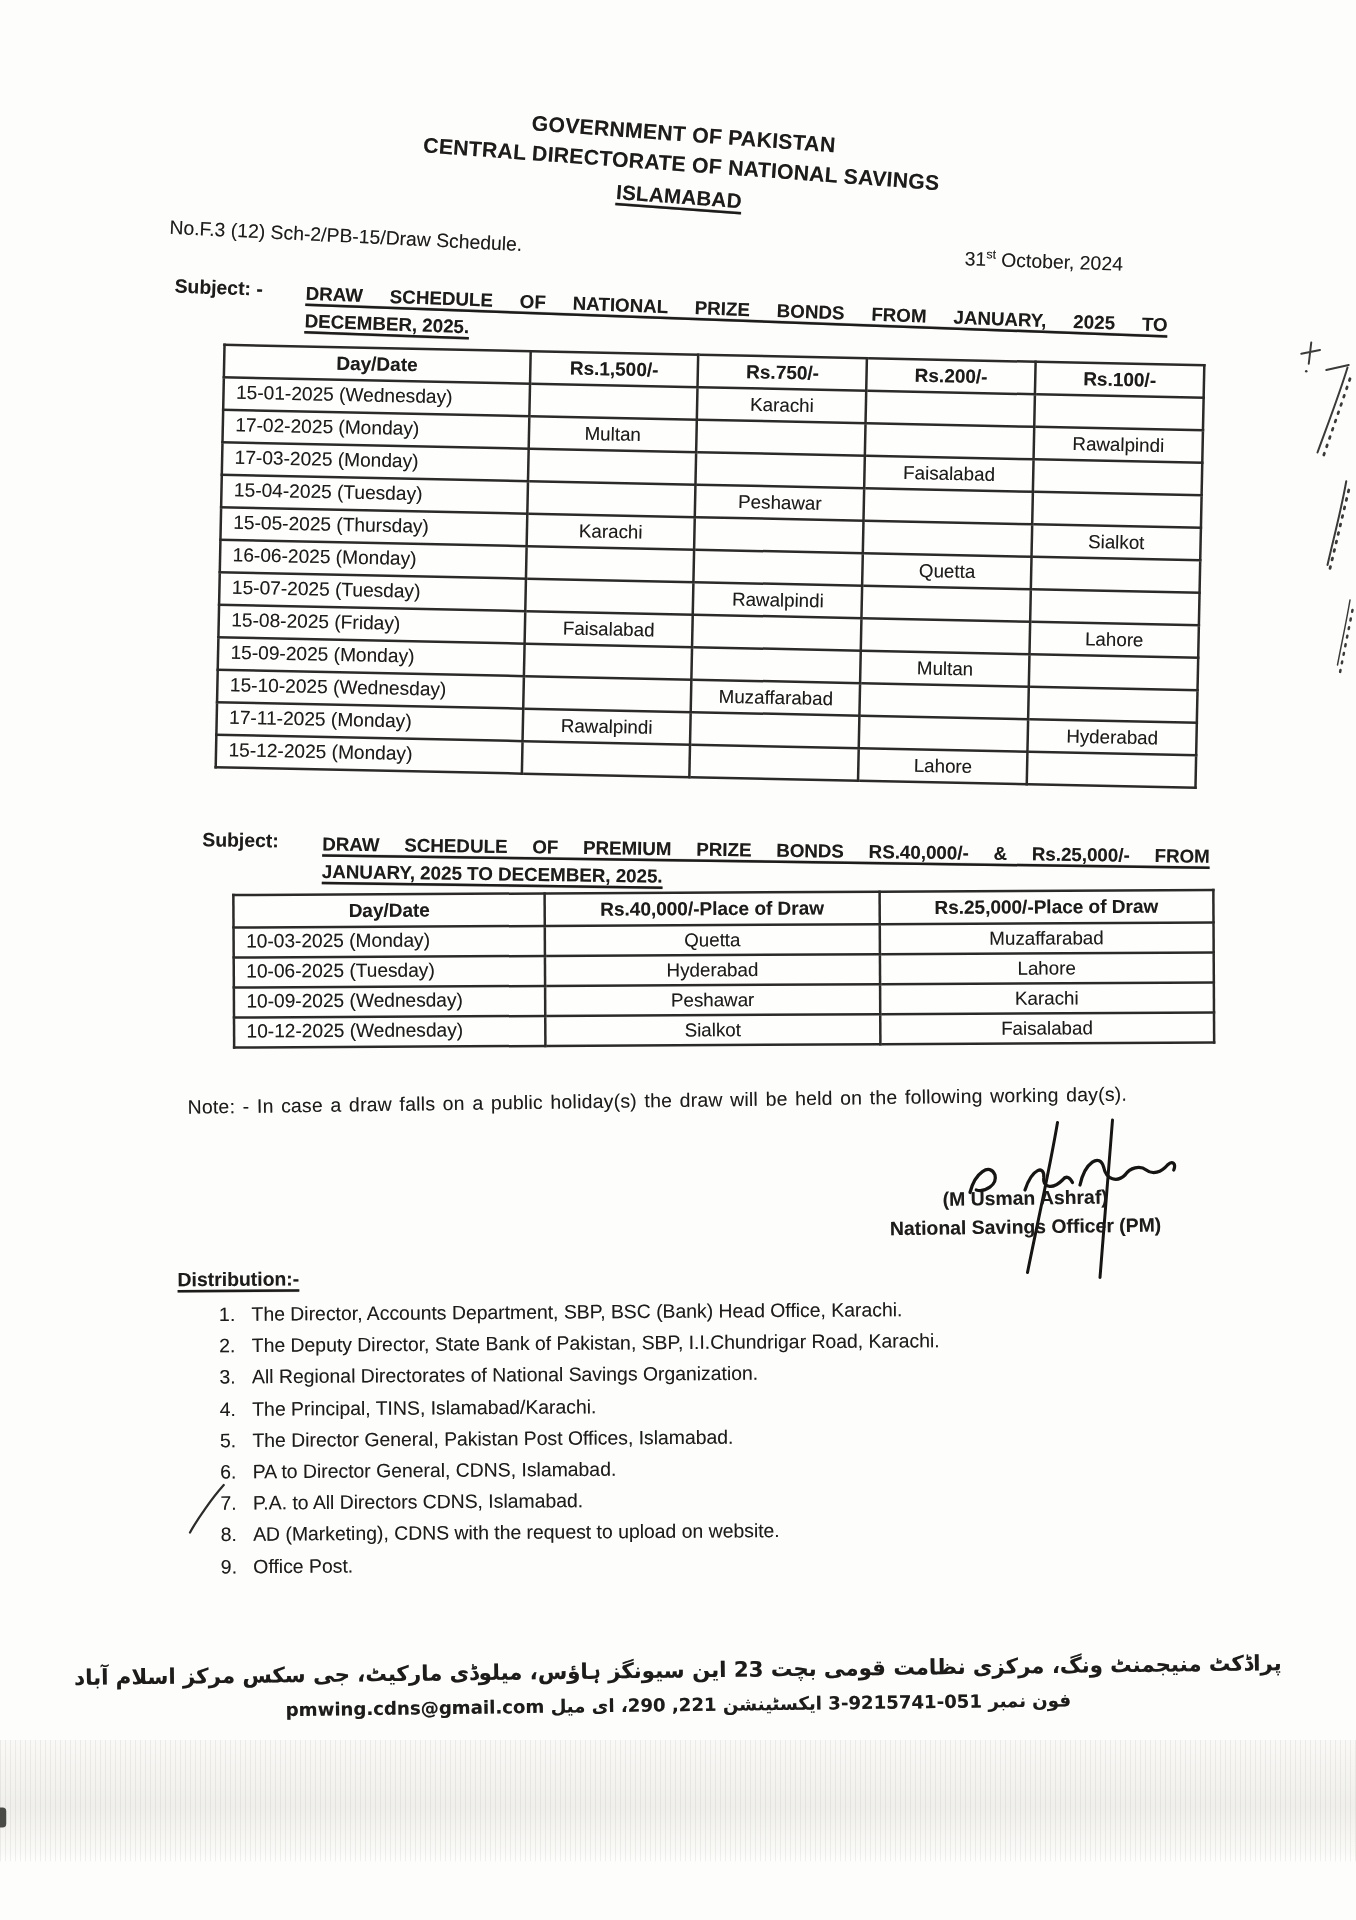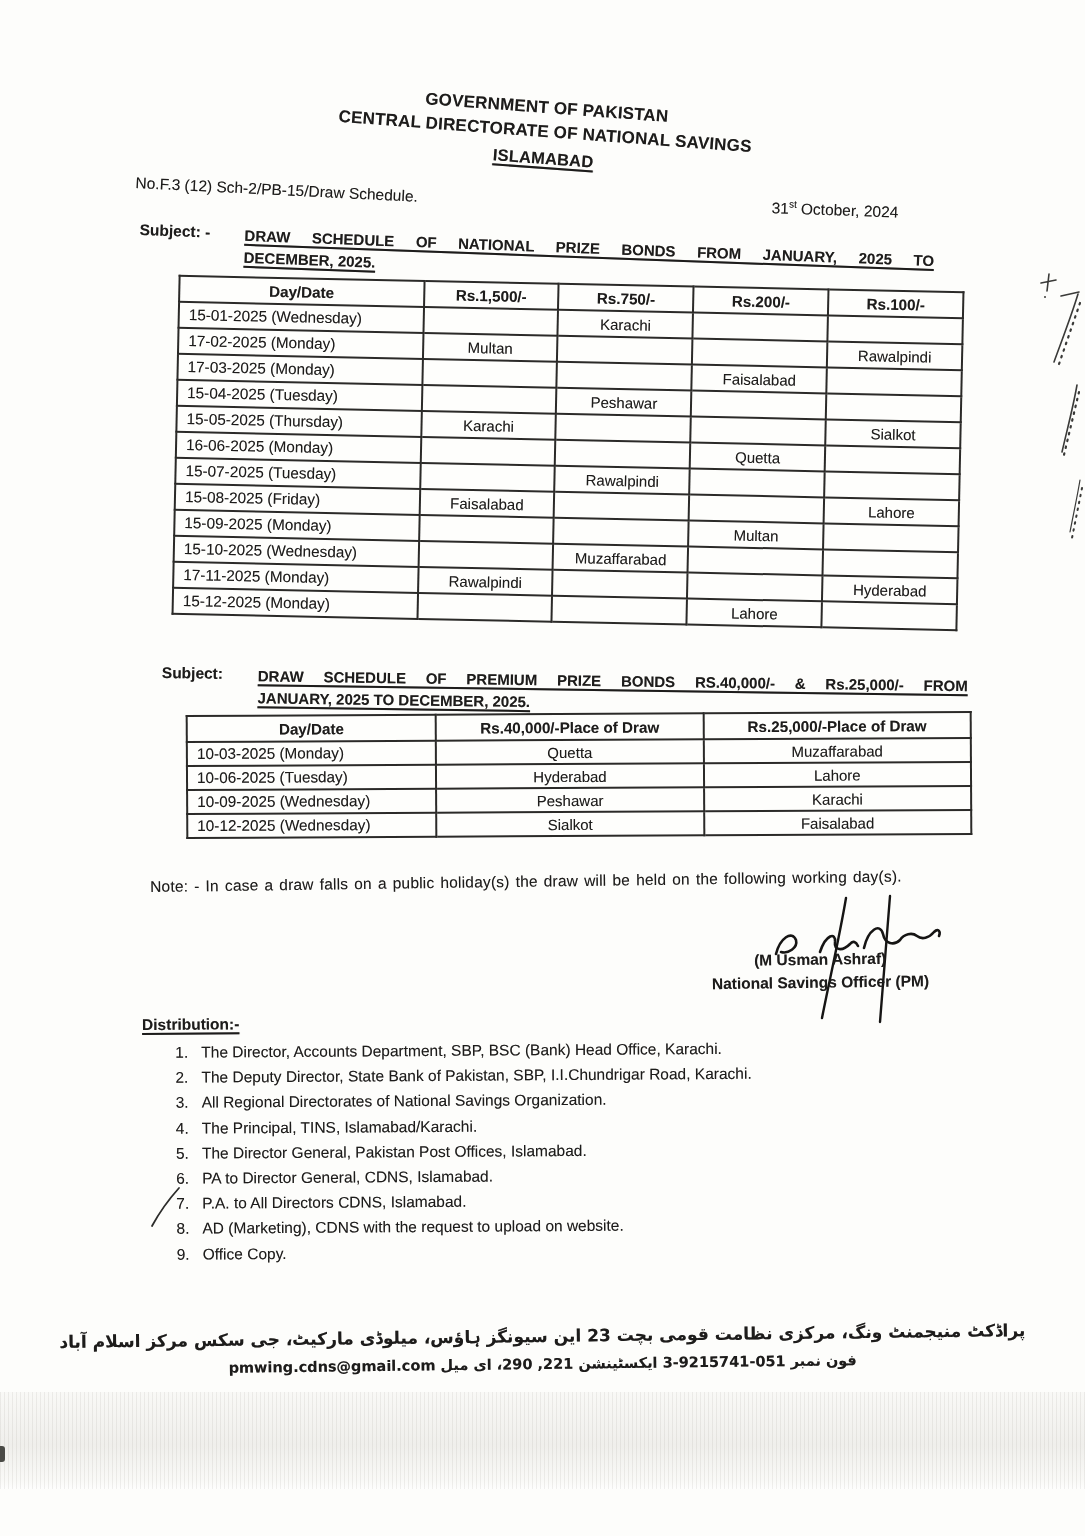--- a/index.html
+++ b/index.html
@@ -280,21 +280,21 @@
     <div class="head">Distribution:-</div>
     <div class="items">
         <div><span class="num">1.</span><span class="txt">The Director, Accounts Department, SBP, BSC (Bank) Head Office, Karachi.</span></div>
         <div><span class="num">2.</span><span class="txt">The Deputy Director, State Bank of Pakistan, SBP, I.I.Chundrigar Road, Karachi.</span></div>
         <div><span class="num">3.</span><span class="txt">All Regional Directorates of National Savings Organization.</span></div>
         <div><span class="num">4.</span><span class="txt">The Principal, TINS, Islamabad/Karachi.</span></div>
         <div><span class="num">5.</span><span class="txt">The Director General, Pakistan Post Offices, Islamabad.</span></div>
         <div><span class="num">6.</span><span class="txt">PA to Director General, CDNS, Islamabad.</span></div>
         <div><span class="num">7.</span><span class="txt">P.A. to All Directors CDNS, Islamabad.</span></div>
         <div><span class="num">8.</span><span class="txt">AD (Marketing), CDNS with the request to upload on website.</span></div>
-        <div><span class="num">9.</span><span class="txt">Office Copy.</span></div>
+        <div><span class="num">9.</span><span class="txt">Office Post.</span></div>
       </div>
   </div>
 
   <svg class="tick7" viewBox="0 0 56 52" fill="none" stroke="#2c2c2a" stroke-width="1.8" stroke-linecap="round">
     <path d="M16,44 C22,33 34,16 43,6"></path>
   </svg>
 
   <div class="footer">
     <div class="u1">پراڈکٹ منیجمنٹ ونگ، مرکزی نظامت قومی بچت 23 این سیونگز ہاؤس، میلوڈی مارکیٹ، جی سکس مرکز اسلام آباد</div>
     <div class="u2">فون نمبر 051-9215741-3 ایکسٹینشن 221, 290، ای میل pmwing.cdns@gmail.com</div>

